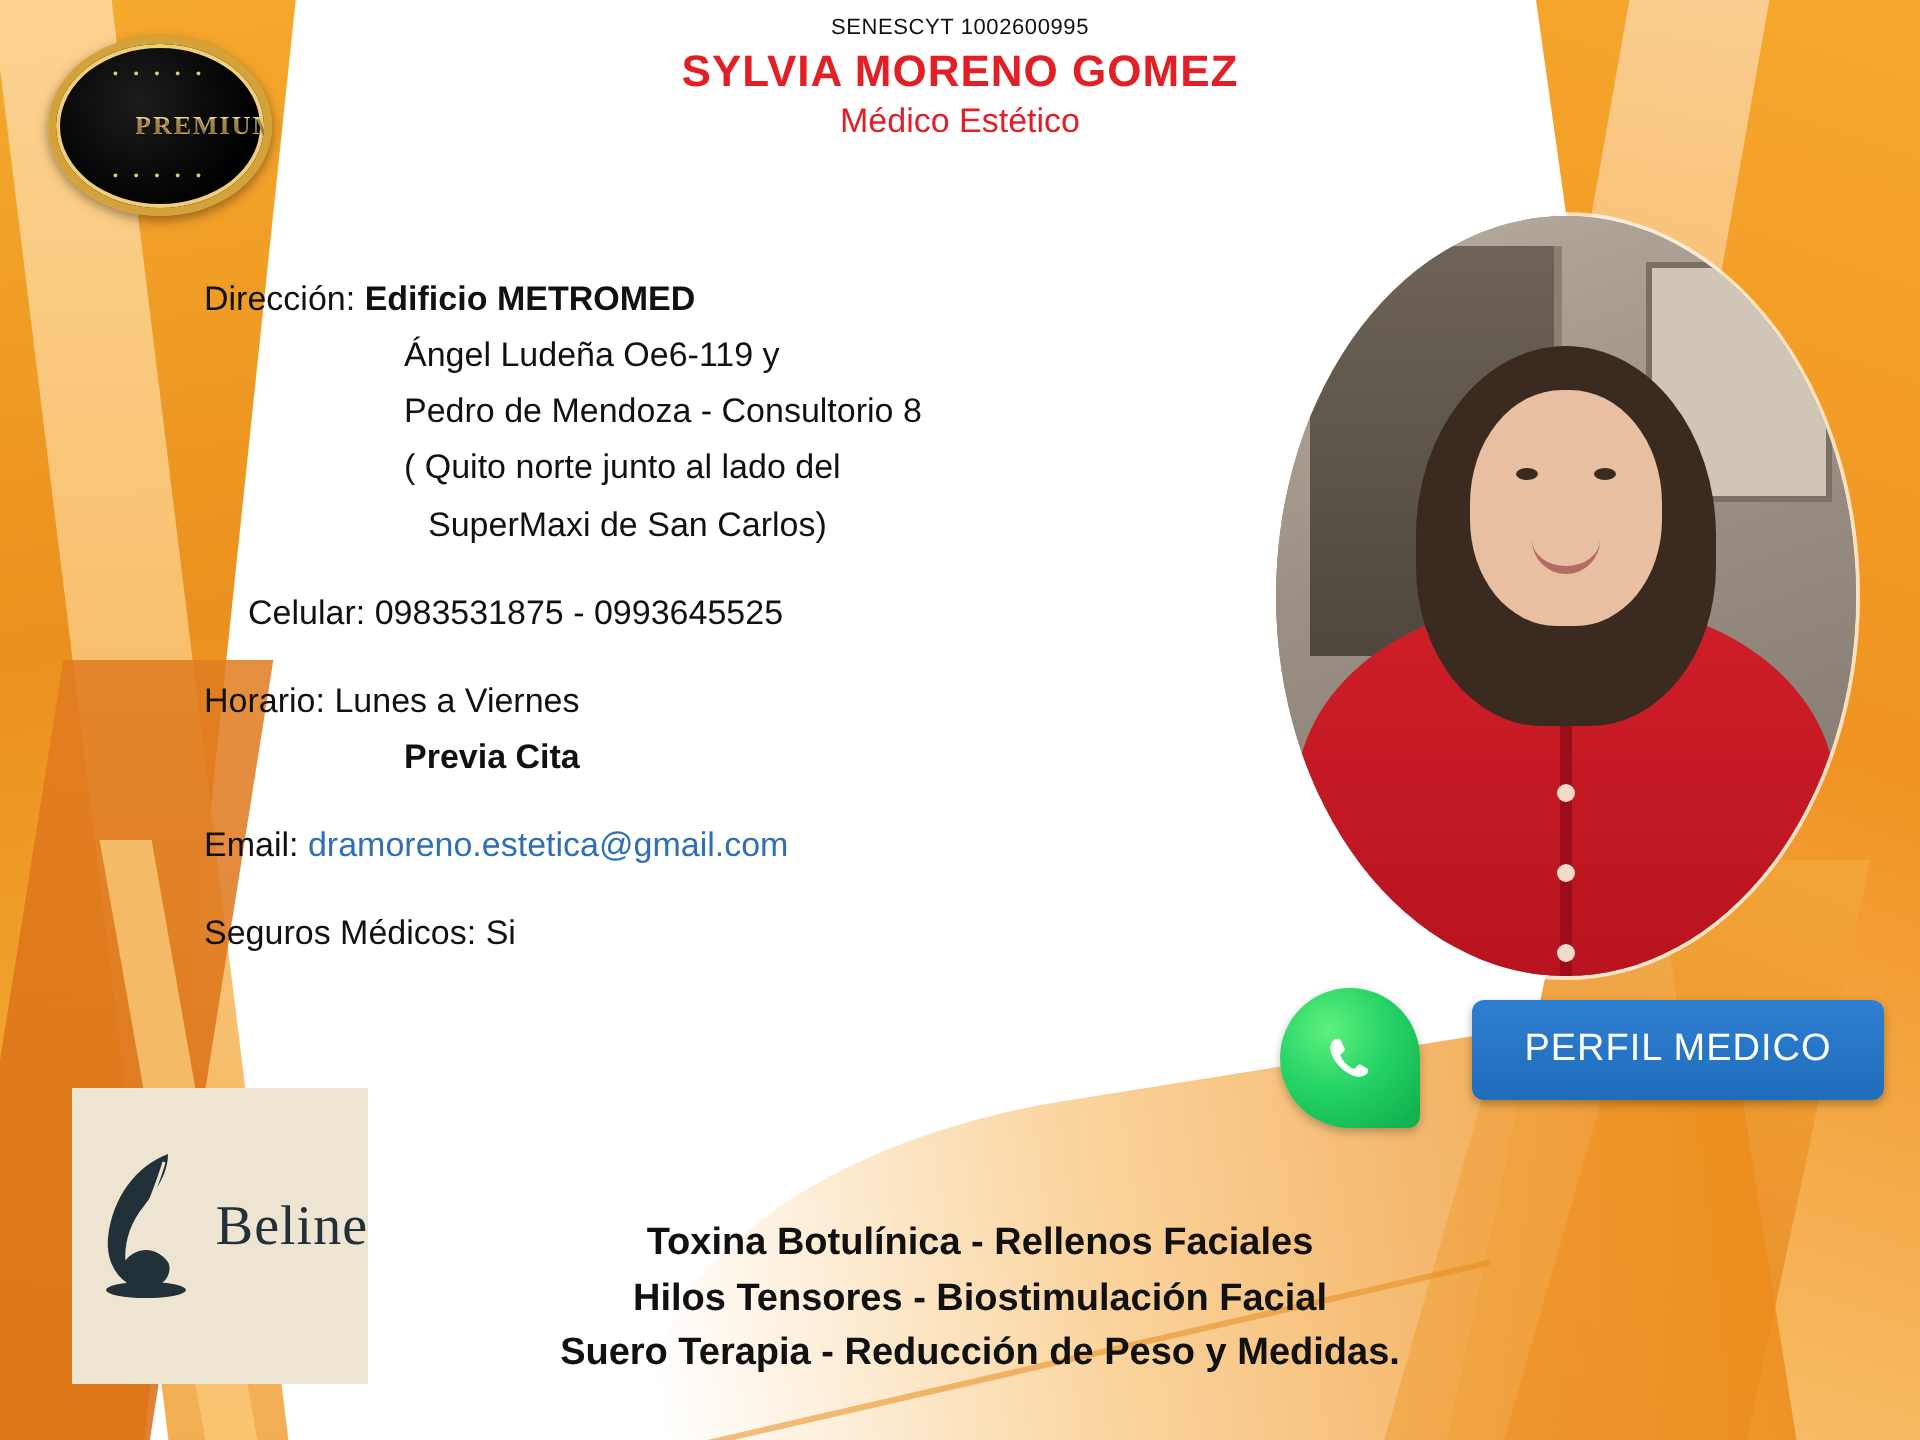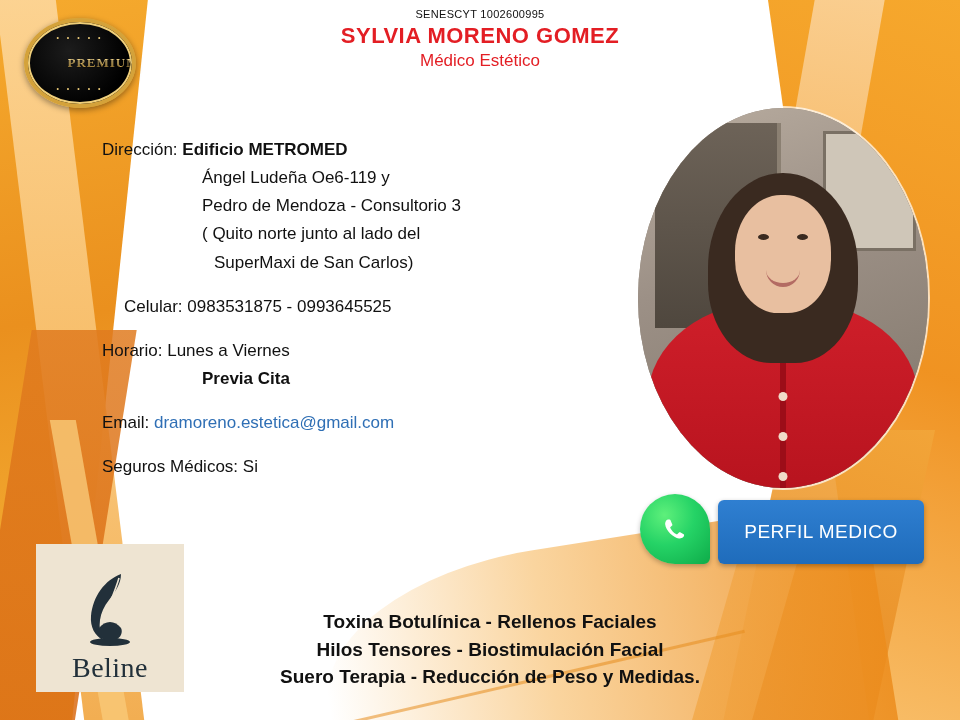--- a/index.html
+++ b/index.html
@@ -286,42 +286,42 @@
     box-shadow: 0 2px 5px rgba(0,0,0,.25);
     display: flex;
     align-items: center;
     justify-content: center;
   }
   #whatsapp-icon svg { display: block; }
 
   
   #perfil-button {
     position: absolute;
-    left: 718px; top: 500px;
-    width: 206px; height: 64px;
+    left: 736px; top: 500px;
+    width: 206px; height: 50px;
     background: linear-gradient(180deg, #2f7fd1 0%, #1f6cbb 100%);
     border-radius: 6px;
     box-shadow: 0 2px 5px rgba(0,0,0,.3);
     display: flex;
     align-items: center;
     justify-content: center;
     color: #fff;
     font-size: 19px;
     letter-spacing: .5px;
     cursor: pointer;
   }
 
   
   #beline-logo {
     position: absolute;
     left: 36px; top: 544px;
     width: 148px; height: 148px;
     background: #eee4d2;
     display: flex;
-    flex-direction: column;
+    flex-direction: row;
     align-items: center;
     justify-content: flex-end;
     padding-bottom: 8px;
     box-sizing: border-box;
   }
   #beline-mark {
     width: 70px; height: 80px;
     position: relative;
     margin-bottom: 2px;
   }
@@ -391,21 +391,21 @@
       <div class="smile"></div>
     </div>
   </div>
 
   <div id="info">
     <div class="row">
       <span class="lbl">Dirección:</span>
       <span class="strong">Edificio METROMED</span>
     </div>
     <div class="row indent-1">Ángel Ludeña Oe6-119 y</div>
-    <div class="row indent-1">Pedro de Mendoza - Consultorio 3</div>
+    <div class="row indent-1">Pedro de Mendoza - Consultorio 8</div>
     <div class="row indent-1">( Quito norte junto al lado del</div>
     <div class="row indent-2">SuperMaxi de San Carlos)</div>
 
     <div class="block-gap"></div>
 
     <div class="row" style="padding-left:22px">
       <span>Celular:</span>
       <span>0983531875 - 0993645525</span>
     </div>
 

